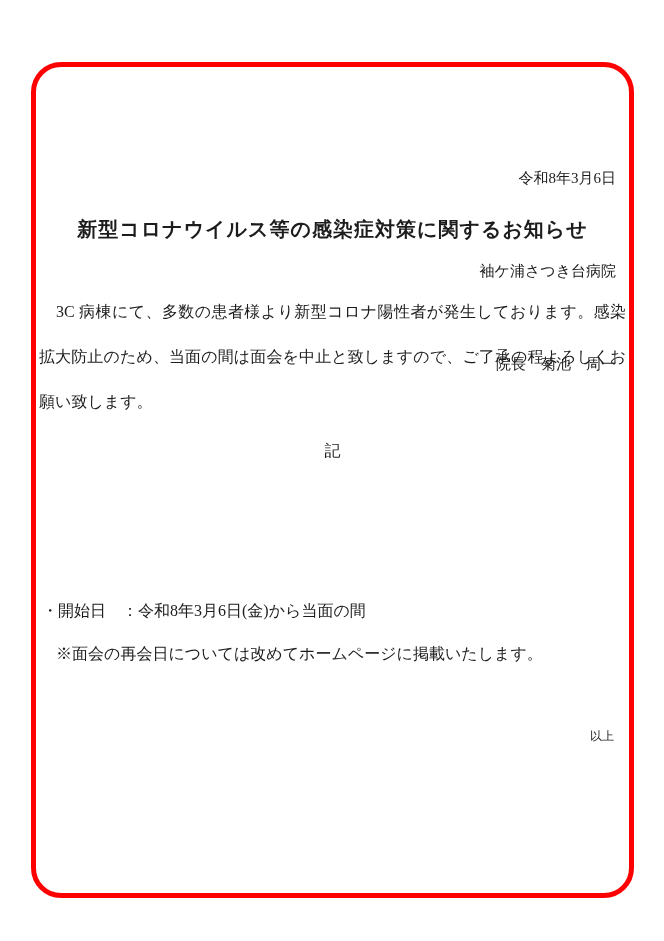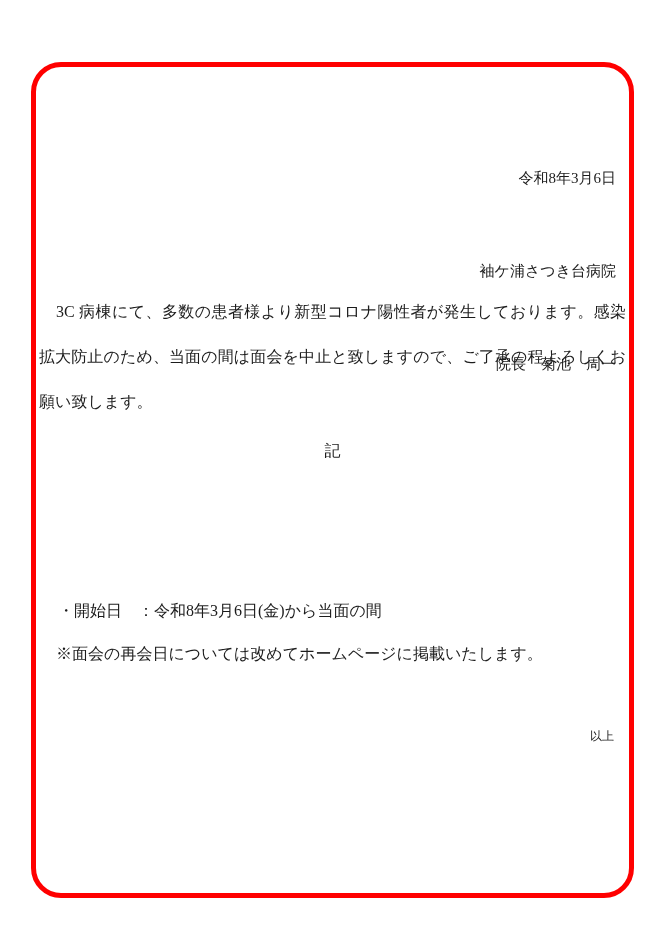--- a/index.html
+++ b/index.html
@@ -60,21 +60,21 @@
     top: 374px;
     left: 0;
     width: 100%;
     text-align: center;
     font-size: 16px;
     line-height: 20px;
   }
   .detail-list {
     position: absolute;
     top: 444px;
-    left: 22px;
+    left: 6px;
     font-size: 16px;
     line-height: 40px;
     white-space: pre;
   }
   .note-line {
     position: absolute;
     top: 577px;
     left: 20px;
     font-size: 16px;
     line-height: 20px;
@@ -92,20 +92,21 @@
 
 <div class="page">
   <div class="frame">
 
     <div class="header-block">
       <div>令和8年3月6日</div>
       <div>袖ケ浦さつき台病院</div>
       <div>院長　菊池　周一</div>
     </div>
 
+    <h1 class="doc-title">新型コロナウイルス等の感染症対策に関するお知らせ</h1>
 
     <p class="body-paragraph">3C 病棟にて、多数の患者様より新型コロナ陽性者が発生しております。感染拡大防止のため、当面の間は面会を中止と致しますので、ご了承の程よろしくお願い致します。</p>
 
     <div class="record-marker">記</div>
 
     <div class="detail-list">
       <div>・開始日　：令和8年3月6日(金)から当面の間</div>
     </div>
 
     <div class="note-line">※面会の再会日については改めてホームページに掲載いたします。</div>

